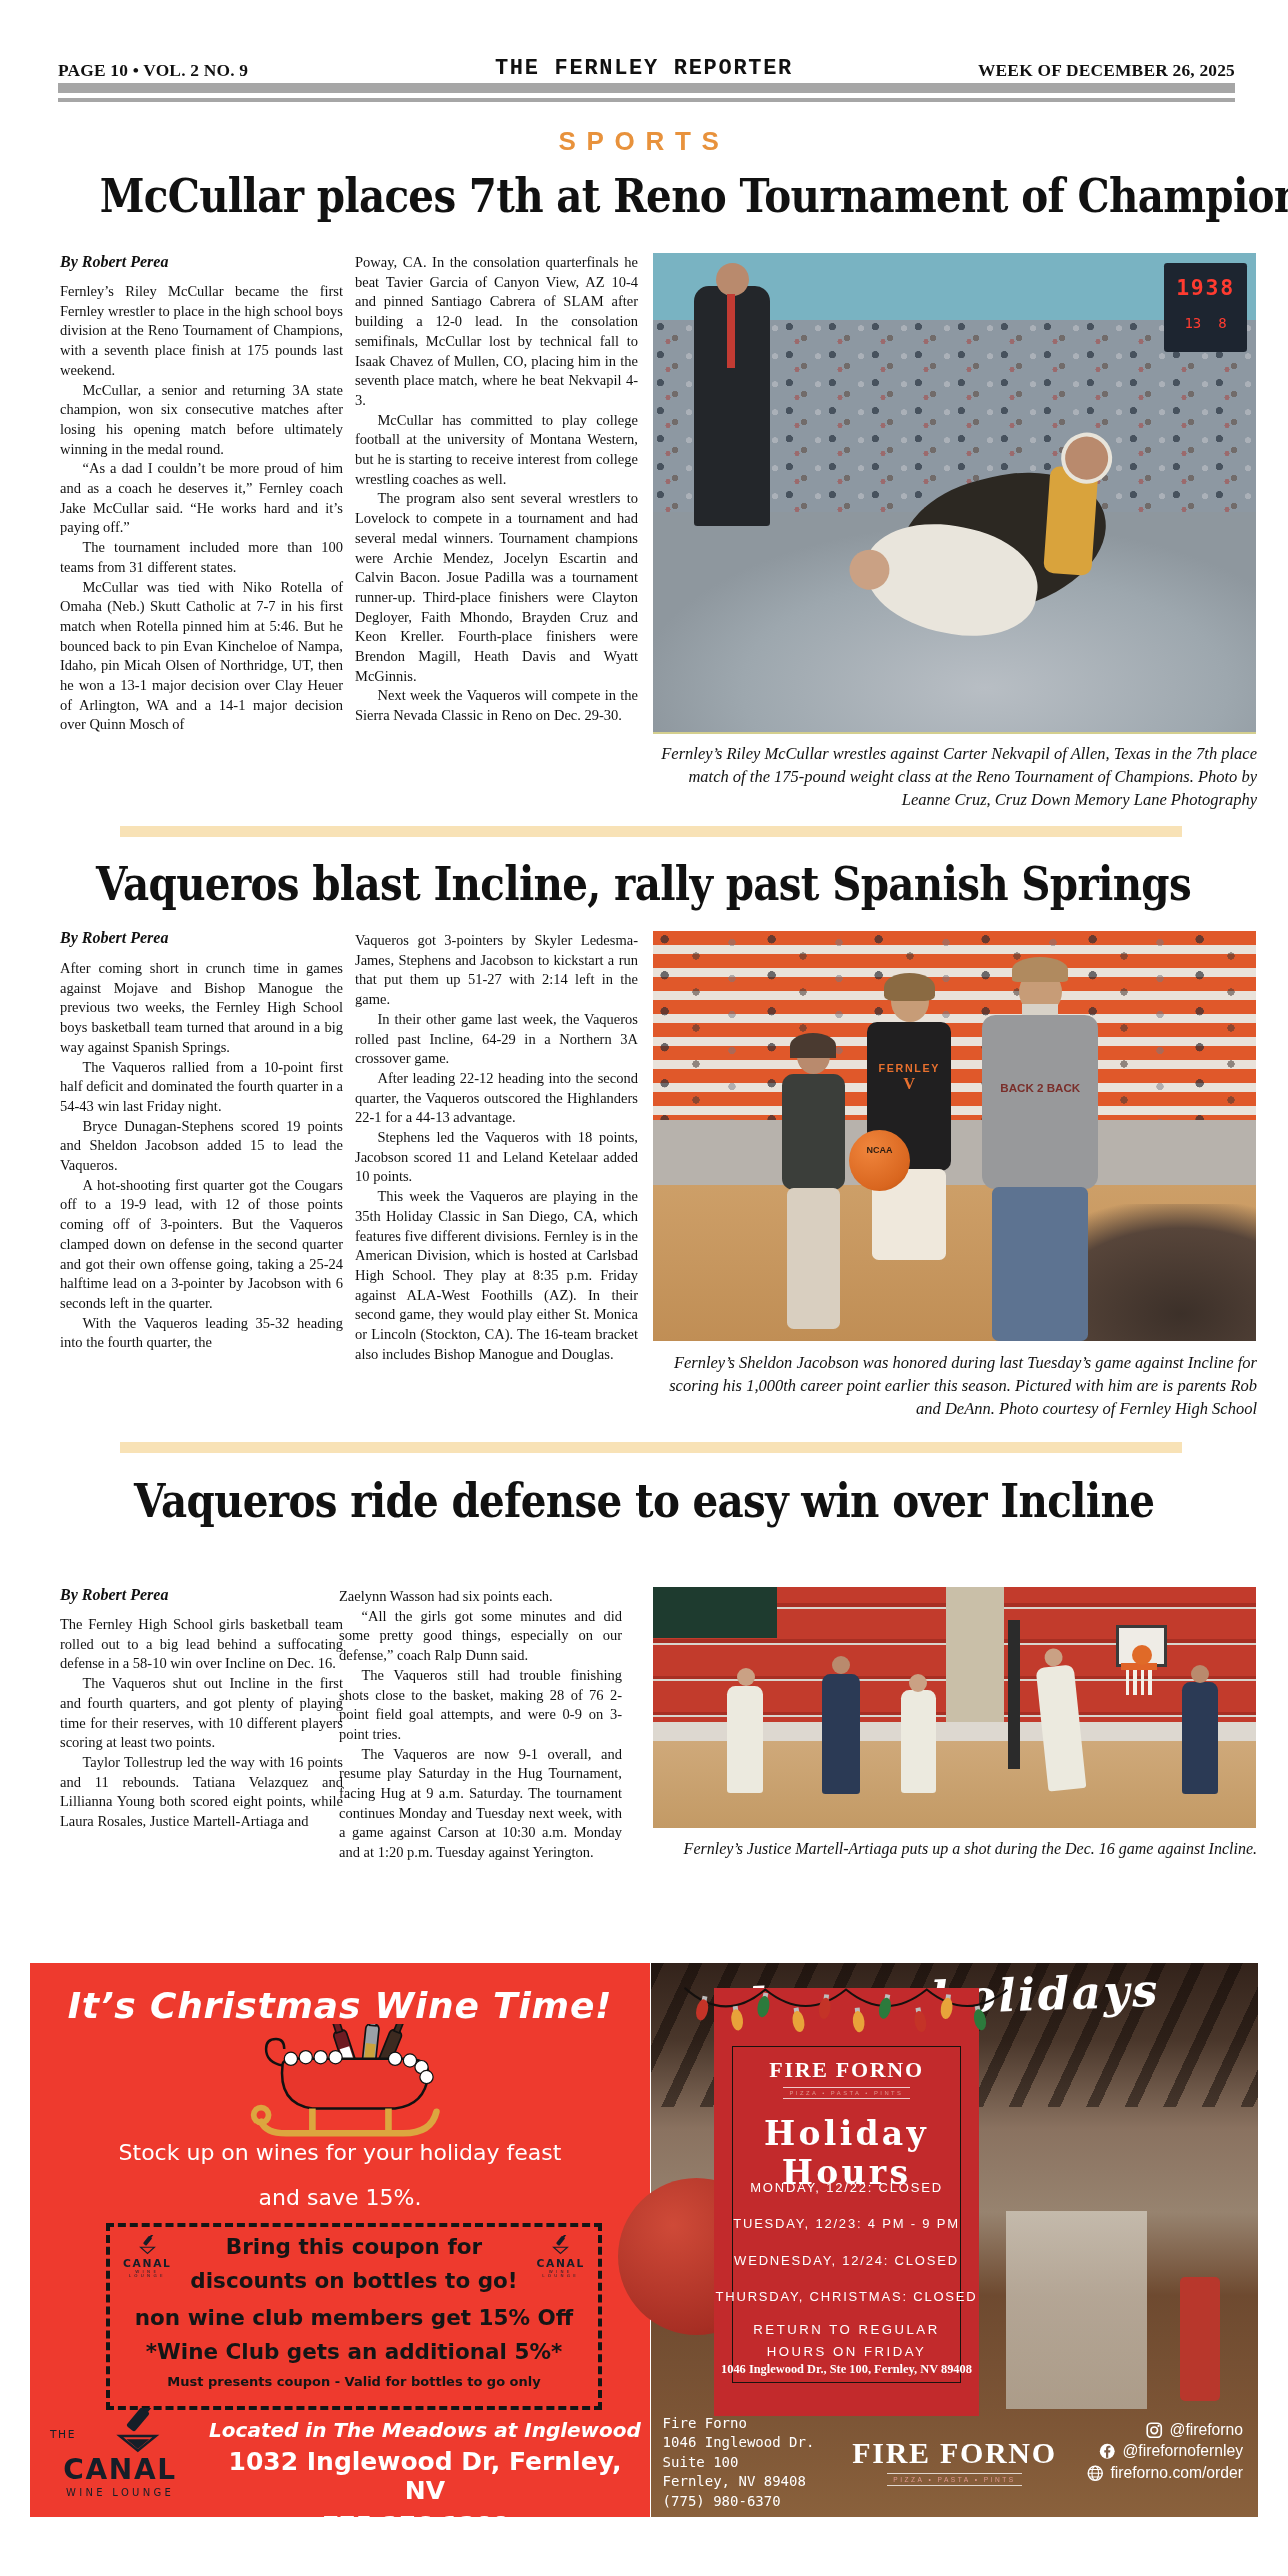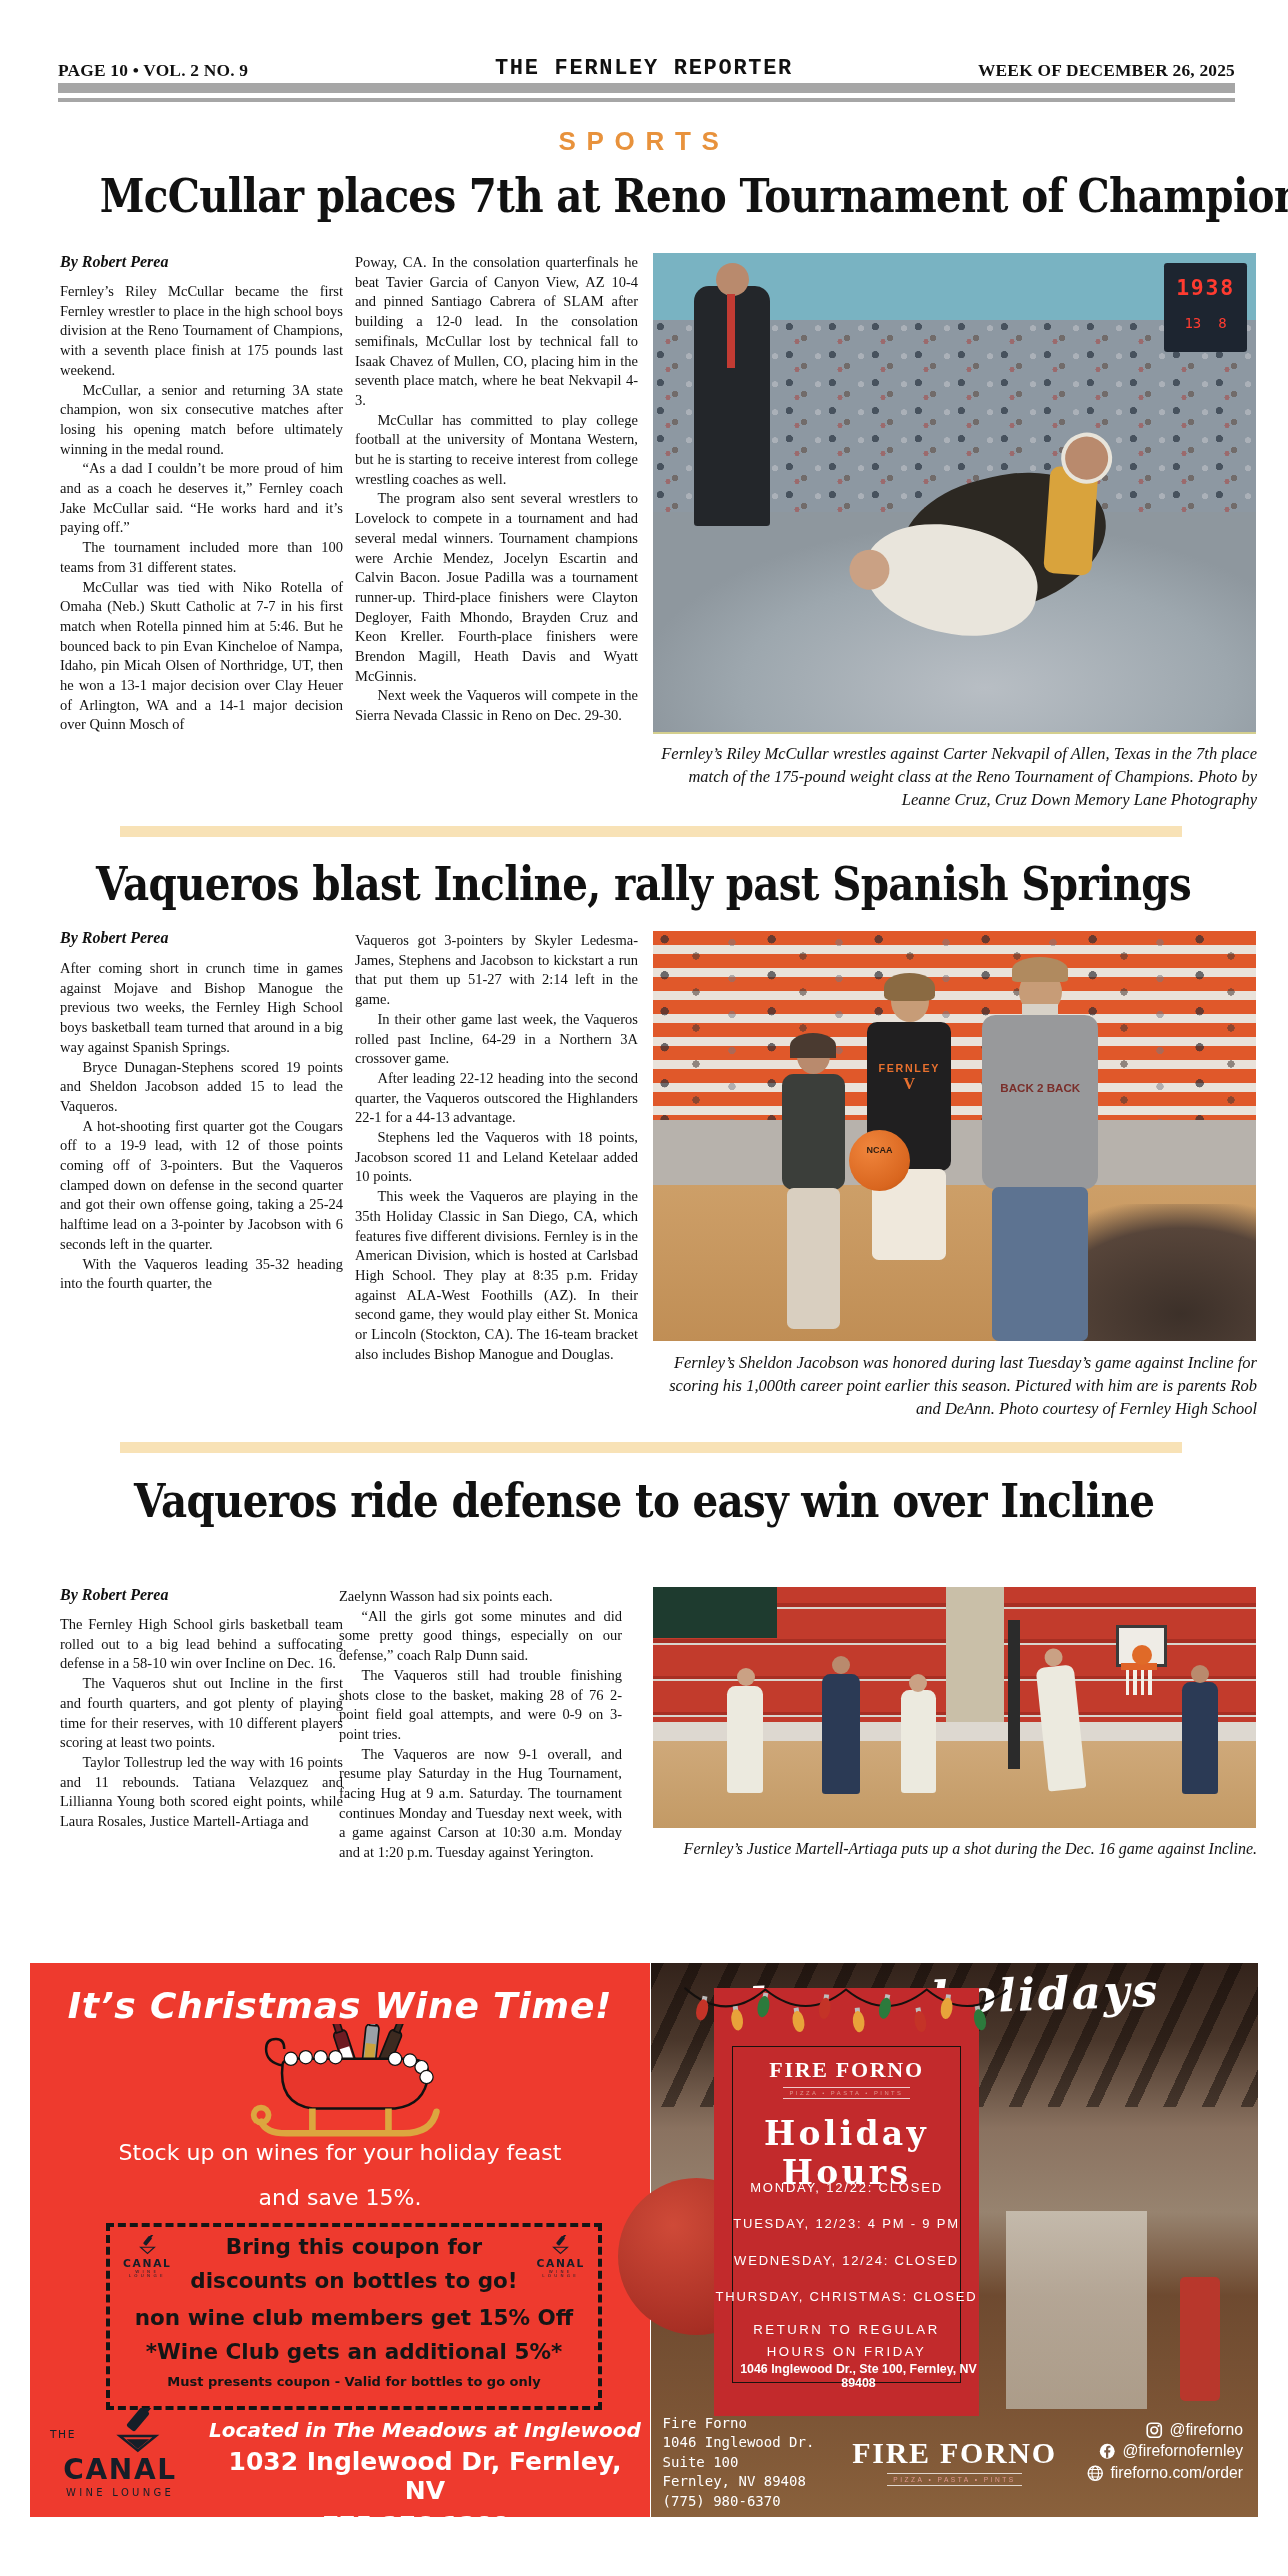--- a/index.html
+++ b/index.html
@@ -101,20 +101,21 @@
   </div>
   <div class="abs caption" style="left:660px;top:742px;">Fernley’s Riley McCullar wrestles against Carter Nekvapil of Allen, Texas in the 7th place match of the 175-pound weight class at the Reno Tournament of Champions. Photo by Leanne Cruz, Cruz Down Memory Lane Photography</div>
 
   <div class="abs divider" style="top:826px;"></div>
 
   <div class="abs ctr headline" style="top:856px;"><span>Vaqueros blast Incline, rally past Spanish Springs</span></div>
   <div class="abs byline" style="left:60px;top:929px;">By Robert Perea</div>
 
   <div class="abs col" style="left:60px;top:959px;">
     <p class="noind">After coming short in crunch time in games against Mojave and Bishop Manogue the previous two weeks, the Fernley High School boys basketball team turned that around in a big way against Spanish Springs.</p>
+    <p>The Vaqueros rallied from a 10-point first half deficit and dominated the fourth quarter in a 54-43 win last Friday night.</p>
     <p>Bryce Dunagan-Stephens scored 19 points and Sheldon Jacobson added 15 to lead the Vaqueros.</p>
     <p>A hot-shooting first quarter got the Cougars off to a 19-9 lead, with 12 of those points coming off of 3-pointers. But the Vaqueros clamped down on defense in the second quarter and got their own offense going, taking a 25-24 halftime lead on a 3-pointer by Jacobson with 6 seconds left in the quarter.</p>
     <p>With the Vaqueros leading 35-32 heading into the fourth quarter, the</p>
   </div>
   <div class="abs col" style="left:355px;top:931px;">
     <p class="noind">Vaqueros got 3-pointers by Skyler Ledesma-James, Stephens and Jacobson to kickstart a run that put them up 51-27 with 2:14 left in the game.</p>
     <p>In their other game last week, the Vaqueros rolled past Incline, 64-29 in a Northern 3A crossover game.</p>
     <p>After leading 22-12 heading into the second quarter, the Vaqueros outscored the Highlanders 22-1 for a 44-13 advantage.</p>
     <p>Stephens led the Vaqueros with 18 points, Jacobson scored 11 and Leland Ketelaar added 10 points.</p>
     <p>This week the Vaqueros are playing in the 35th Holiday Classic in San Diego, CA, which features five different divisions. Fernley is in the American Division, which is hosted at Carlsbad High School. They play at 8:35 p.m. Friday against ALA-West Foothills (AZ). In their second game, they would play either St. Monica or Lincoln (Stockton, CA). The 16-team bracket also includes Bishop Manogue and Douglas.</p>
@@ -360,21 +361,21 @@
       <div class="abs" style="left:0;width:100%;top:69px;text-align:center;">
         <div class="ff-name" style="font-size:22px;">FIRE FORNO</div>
         <div class="ff-tag" style="font-size:5.8px;margin-top:2.5px;">PIZZA • PASTA • PINTS</div>
       </div>
       <div class="abs ctr ff-hours-title" style="top:126px;">Holiday Hours</div>
       <div class="abs ctr ff-hour" style="top:192px;">MONDAY, 12/22: CLOSED</div>
       <div class="abs ctr ff-hour" style="top:228px;">TUESDAY, 12/23: 4 PM - 9 PM</div>
       <div class="abs ctr ff-hour" style="top:265px;">WEDNESDAY, 12/24: CLOSED</div>
       <div class="abs ctr ff-hour" style="top:301px;">THURSDAY, CHRISTMAS: CLOSED</div>
       <div class="abs" style="left:20px;right:20px;top:331px;text-align:center;font-size:13.2px;letter-spacing:2.5px;line-height:21.5px;color:#fff;">RETURN TO REGULAR HOURS ON FRIDAY</div>
-      <div class="abs ctr" style="top:374px;font-weight:700;font-size:12.4px;font-family:Liberation Sans, sans-serif;padding-left:12px;">1046 Inglewood Dr., Ste 100, Fernley, NV 89408</div>
+      <div class="abs ctr" style="top:374px;font-weight:700;font-size:12.4px;font-family:Liberation Serif, serif;">1046 Inglewood Dr., Ste 100, Fernley, NV 89408</div>
     </div>
 
     <div class="abs ff-mono" style="left:11.6px;top:451px;">
       <div>Fire Forno</div>
       <div>1046 Inglewood Dr.</div>
       <div>Suite 100</div>
       <div>Fernley, NV 89408</div>
       <div>(775) 980-6370</div>
     </div>
     <div class="abs" style="left:0;width:100%;top:473px;text-align:center;">

